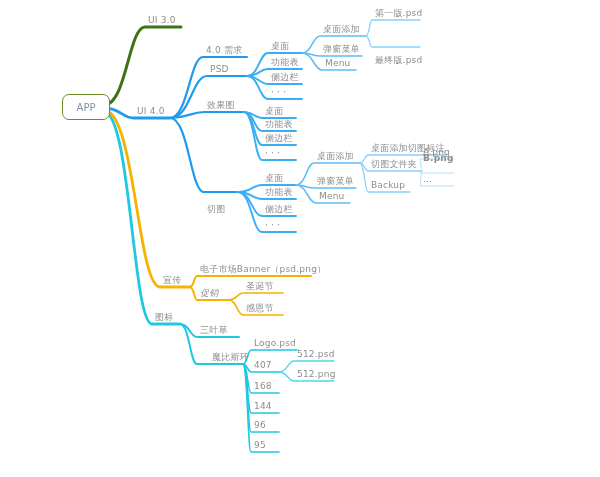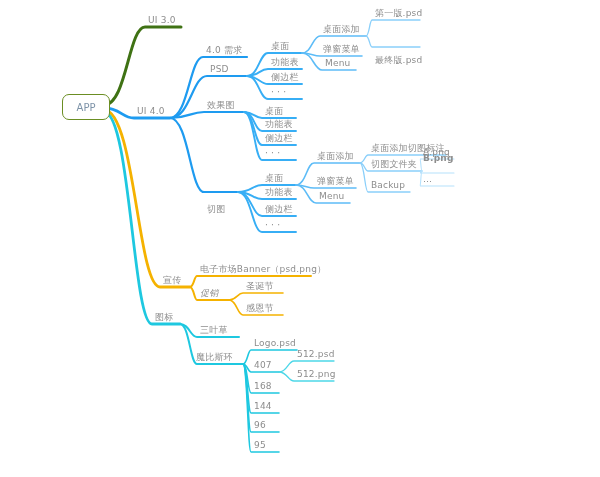--- a/index.html
+++ b/index.html
@@ -105,21 +105,21 @@
       <div class="node-label" style="left: 265px; top: 198px;">功能表</div>
       <div class="node-label" style="left: 265px; top: 215px;">侧边栏</div>
       <div class="node-label" style="left: 265px; top: 231px;">· · ·</div>
       <div class="node-label" style="left: 163px; top: 286px;">宣传</div>
       <div class="node-label" style="left: 200px; top: 275px;">电子市场Banner（psd.png）</div>
       <div class="node-label" style="left: 200px; top: 299px; font-style: italic;">促销</div>
       <div class="node-label" style="left: 246px; top: 292px;">圣诞节</div>
       <div class="node-label" style="left: 246px; top: 314px;">感恩节</div>
       <div class="node-label" style="left: 155px; top: 323px; text-align: center;">图标</div>
       <div class="node-label" style="left: 200px; top: 336px;">三叶草</div>
-      <div class="node-label" style="left: 196px; top: 363px; text-align: right;">魔比斯环</div>
+      <div class="node-label" style="left: 212px; top: 363px; text-align: right;">魔比斯环</div>
       <div class="node-label" style="left: 254px; top: 349px;">Logo.psd</div>
       <div class="node-label" style="left: 254px; top: 371px;">407</div>
       <div class="node-label" style="left: 297px; top: 360px;">512.psd</div>
       <div class="node-label" style="left: 297px; top: 380px;">512.png</div>
       <div class="node-label" style="left: 254px; top: 392px;">168</div>
       <div class="node-label" style="left: 254px; top: 412px;">144</div>
       <div class="node-label" style="left: 254px; top: 431px;">96</div>
       <div class="node-label" style="left: 254px; top: 451px;">95</div>
     </div>
 </div>

